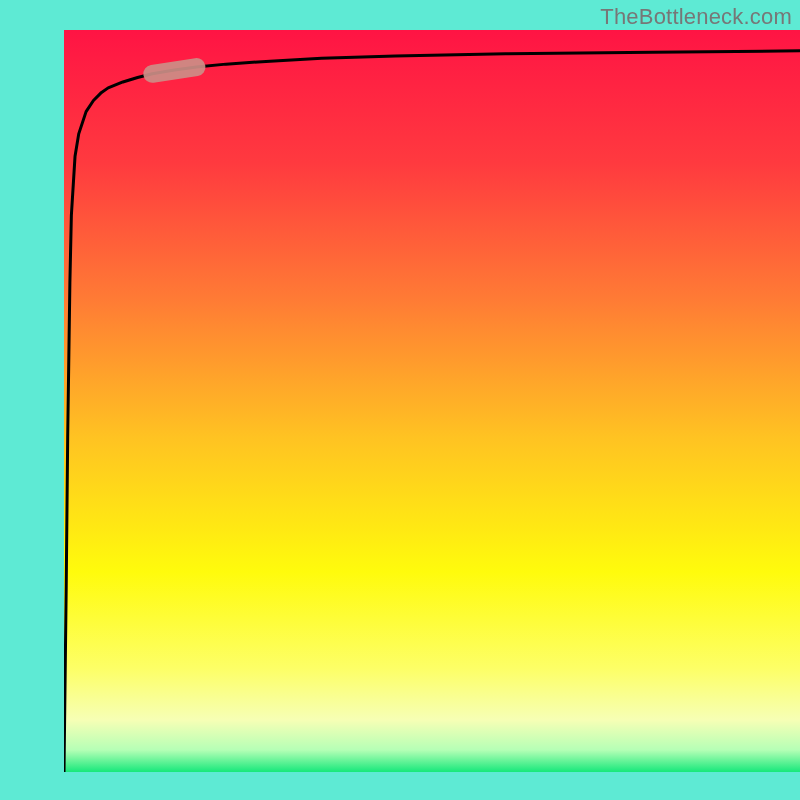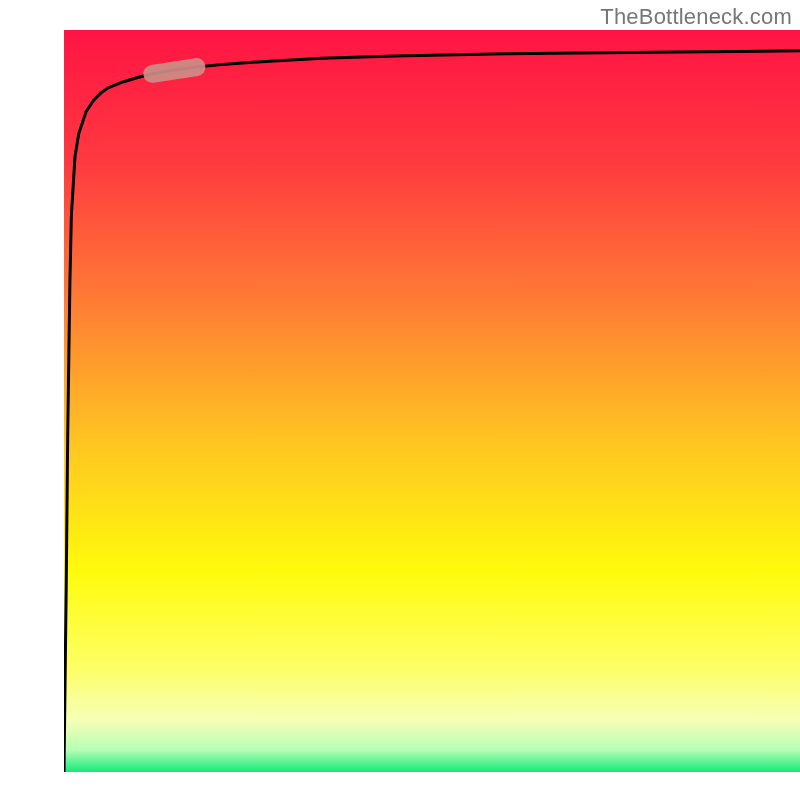--- a/index.html
+++ b/index.html
@@ -8,21 +8,21 @@
     width: 800px;
     height: 800px;
     background: #000;
     font-family: Arial, Helvetica, sans-serif;
     overflow: hidden;
   }
   .stage {
     position: relative;
     width: 800px;
     height: 800px;
-    background: #ffffff;
+    background: #5eead4;
   }
   .watermark {
     position: absolute;
     top: 4px;
     right: 8px;
     color: #777;
     font-size: 22px;
     font-weight: 400;
     z-index: 10;
     letter-spacing: 0.2px;

